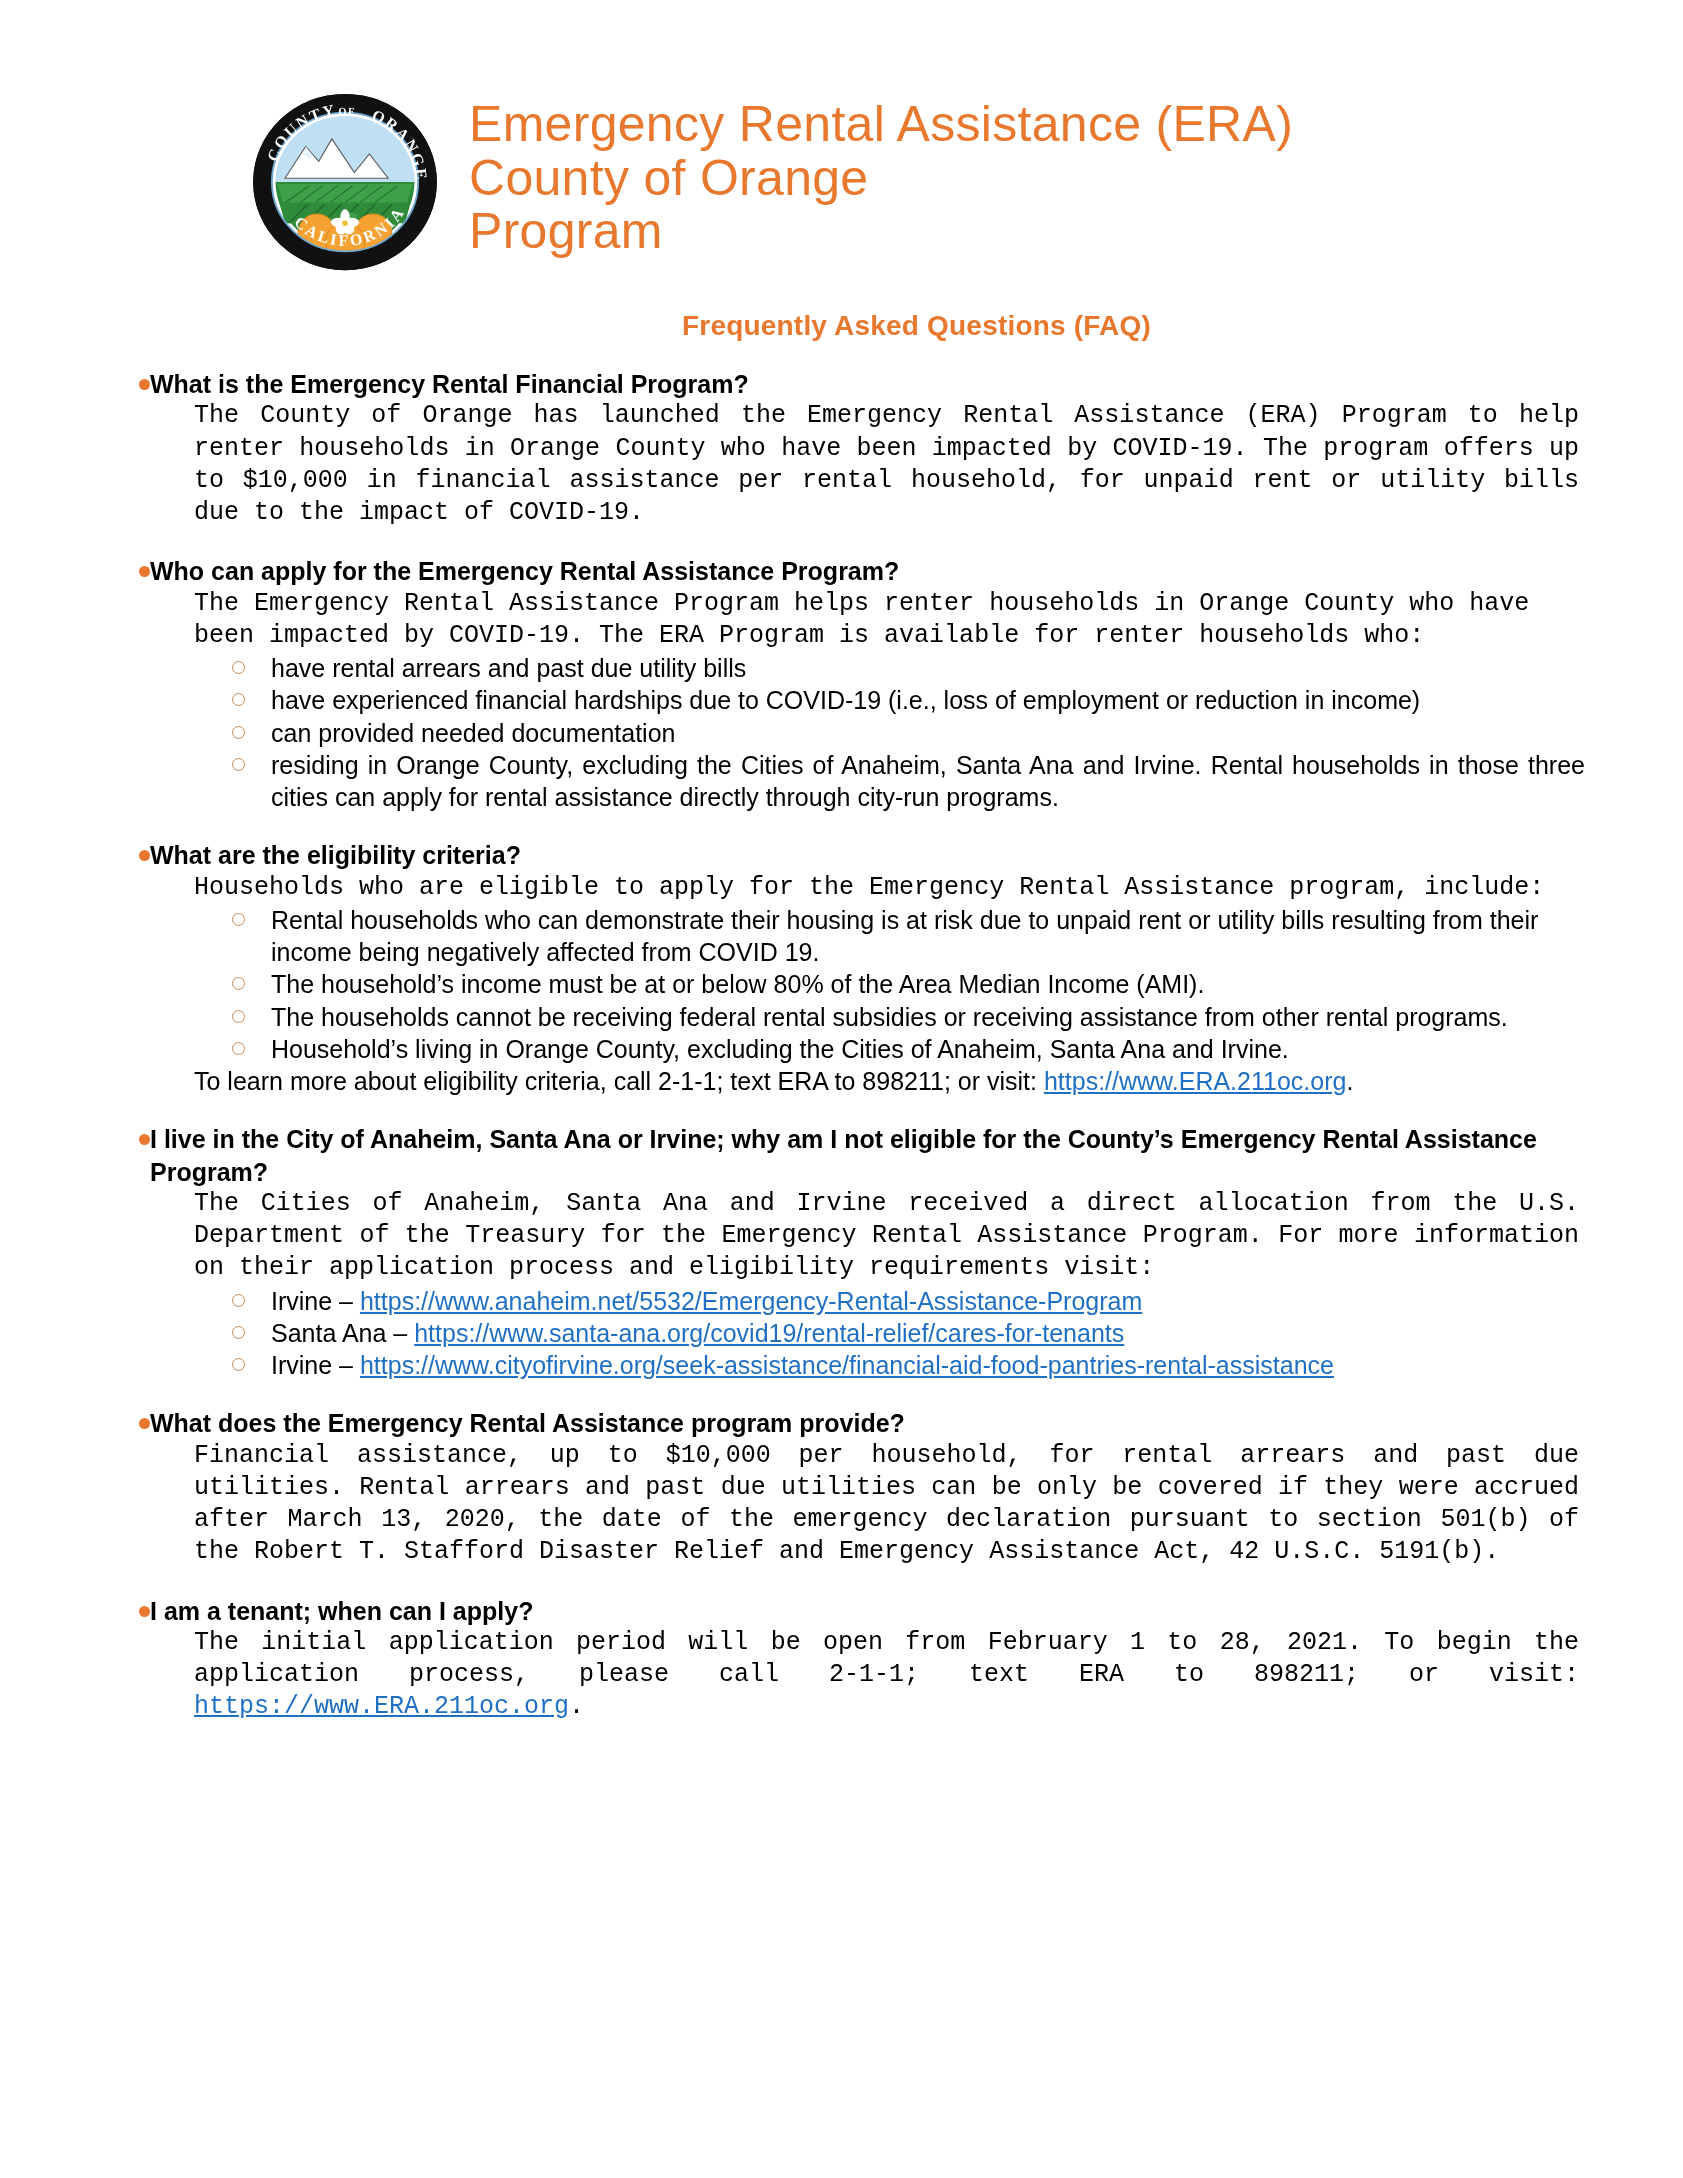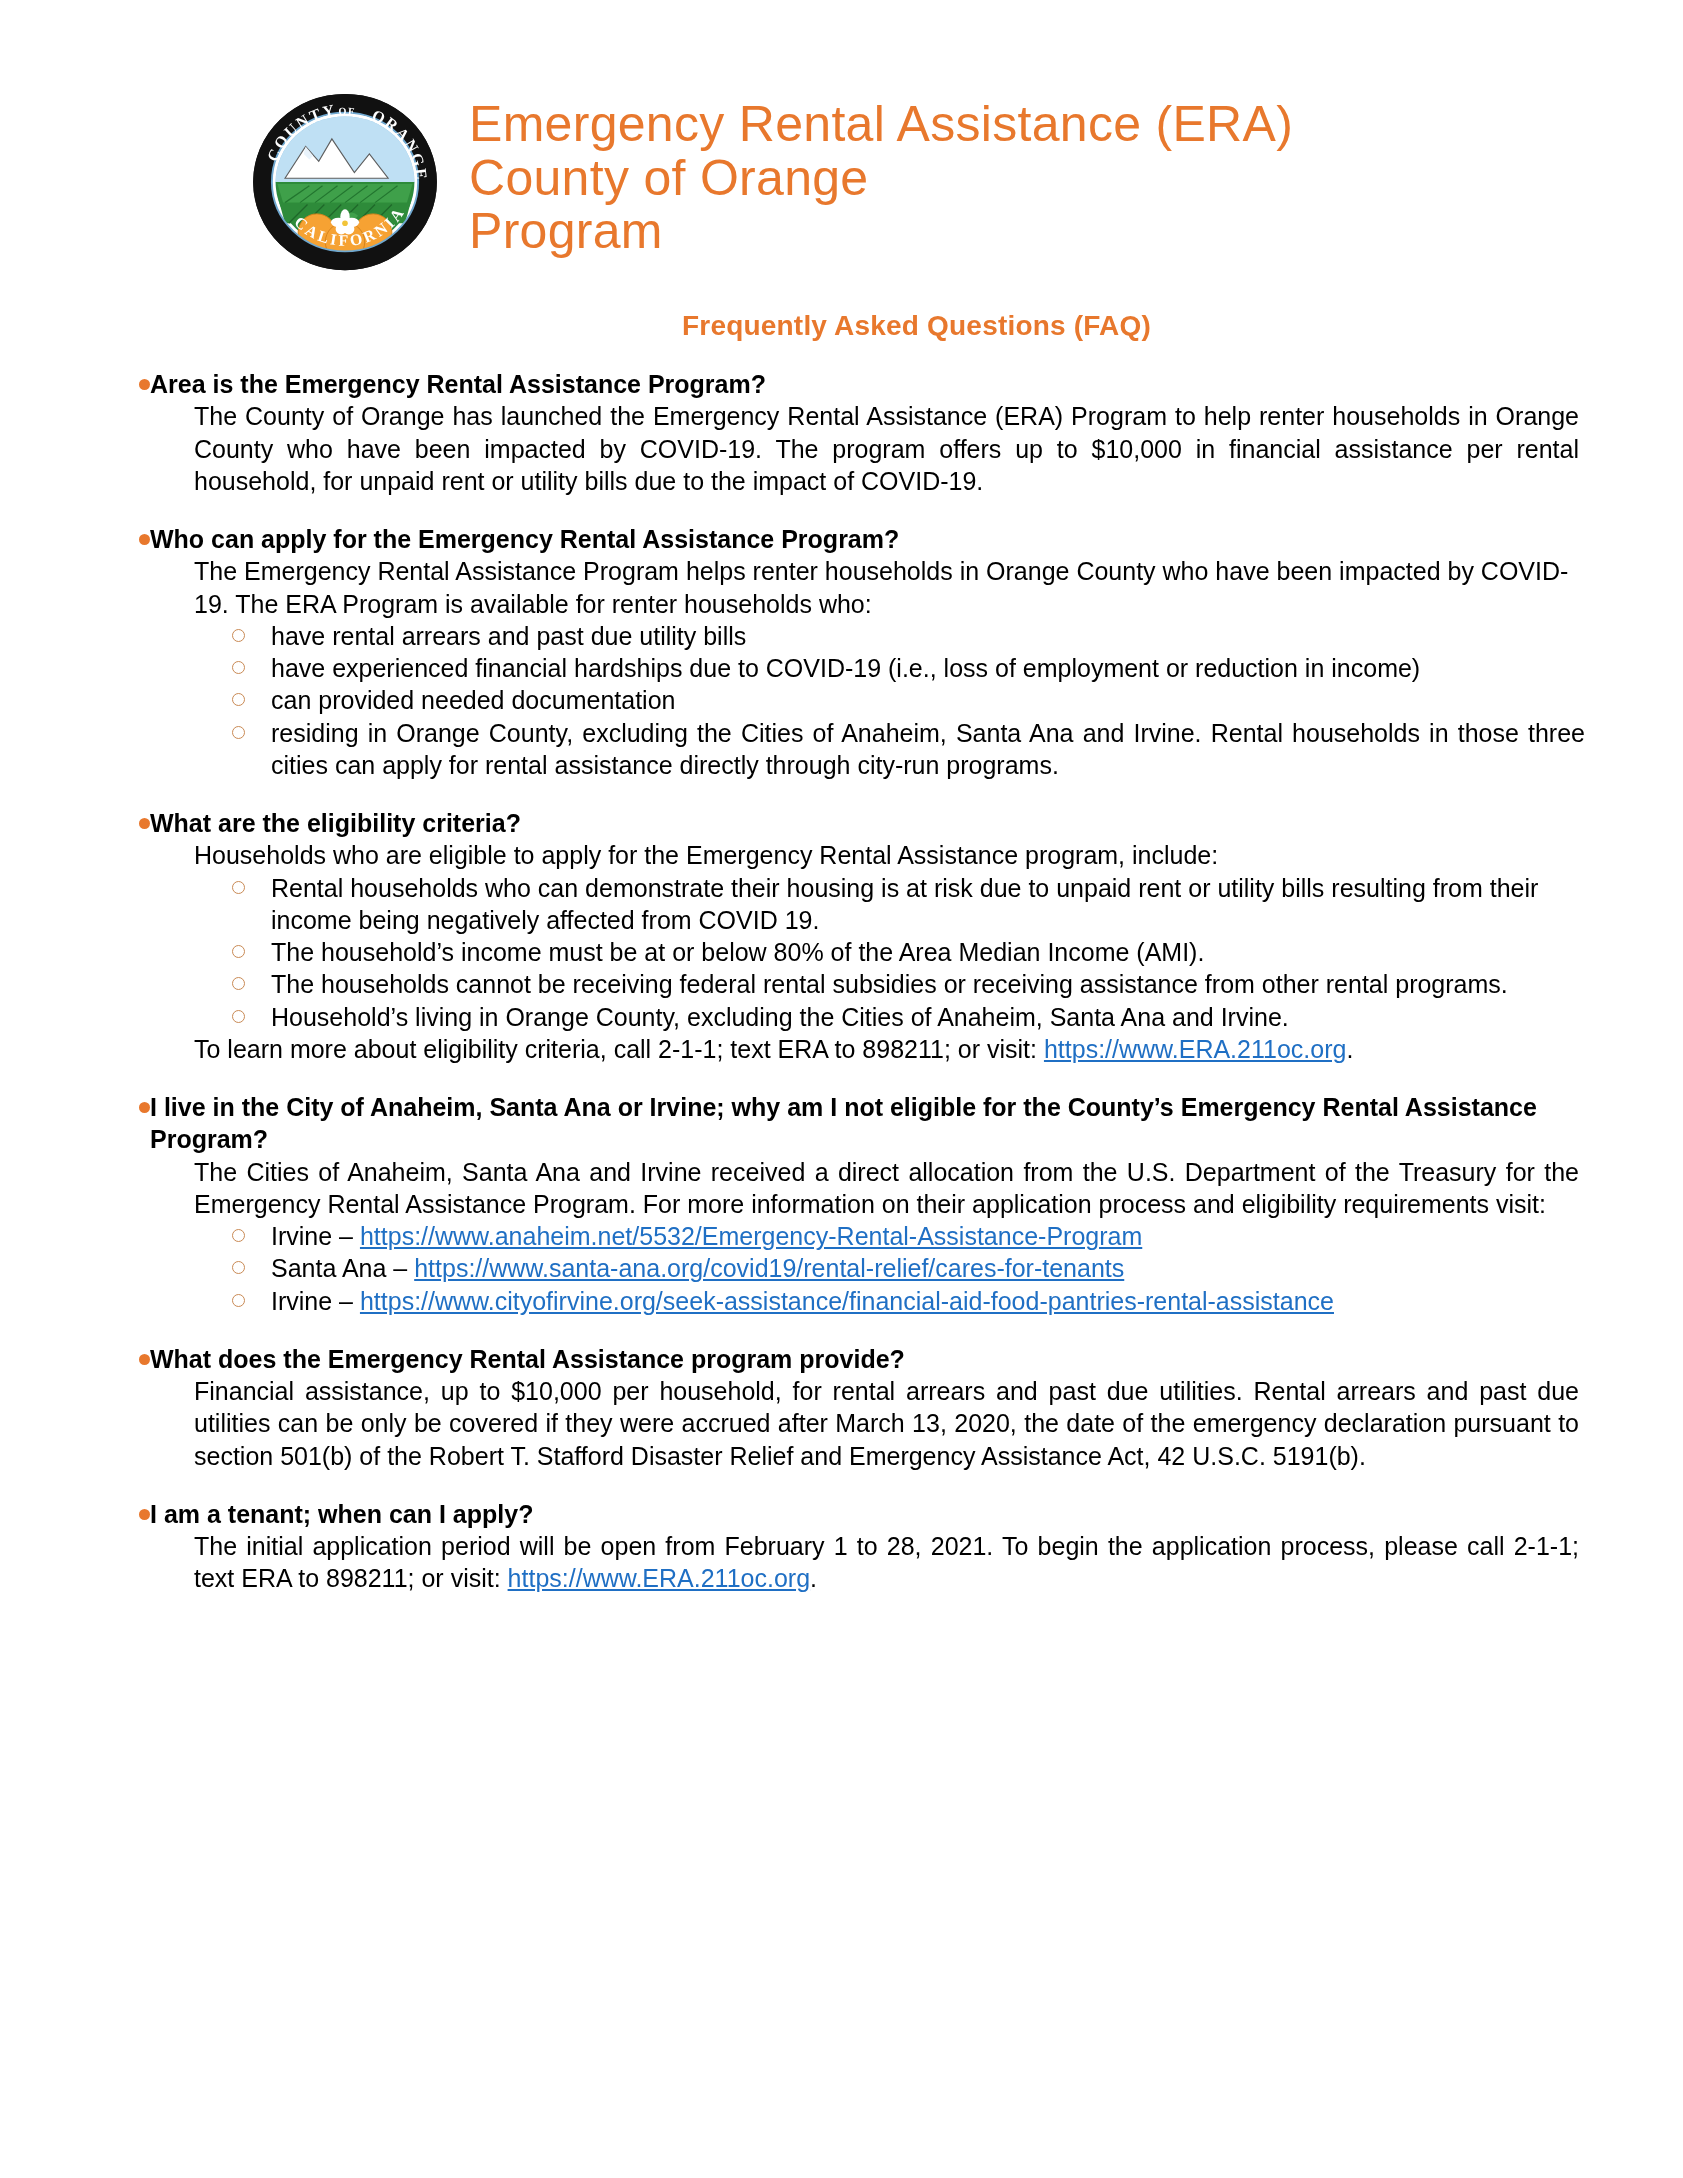--- a/index.html
+++ b/index.html
@@ -98,20 +98,21 @@
     flex: 1 1 auto;
     padding-right: 12px;
   }
   .answer {
     margin-left: 95px;
     margin-right: 6px;
     text-align: justify;
     text-justify: inter-word;
     font-size: 25px;
     line-height: 1.29;
+    font-family: Liberation Mono, monospace;
   }
   .answer.noj {
     text-align: left;
   }
   .answer-tail {
     margin-left: 95px;
     margin-right: 6px;
     font-size: 25px;
     line-height: 1.29;
   }
@@ -231,21 +232,21 @@
 
     <div class="faq-title">Frequently Asked Questions (FAQ)</div>
 
     <div class="content">
 
       <div class="qa-block">
         <div class="q-row">
           <span class="bullet">
               <i></i>
             </span>
-          <span class="question">Area is the Emergency Rental Assistance Program?</span>
+          <span class="question">What is the Emergency Rental Financial Program?</span>
         </div>
         <div class="answer">The County of Orange has launched the Emergency Rental Assistance (ERA) Program to help renter households in Orange County who have been impacted by COVID-19. The program offers up to $10,000 in financial assistance per rental household, for unpaid rent or utility bills due to the impact of COVID-19.</div>
       </div>
 
       <div class="qa-block">
         <div class="q-row">
           <span class="bullet">
               <i></i>
             </span>
           <span class="question">Who can apply for the Emergency Rental Assistance Program?</span>

